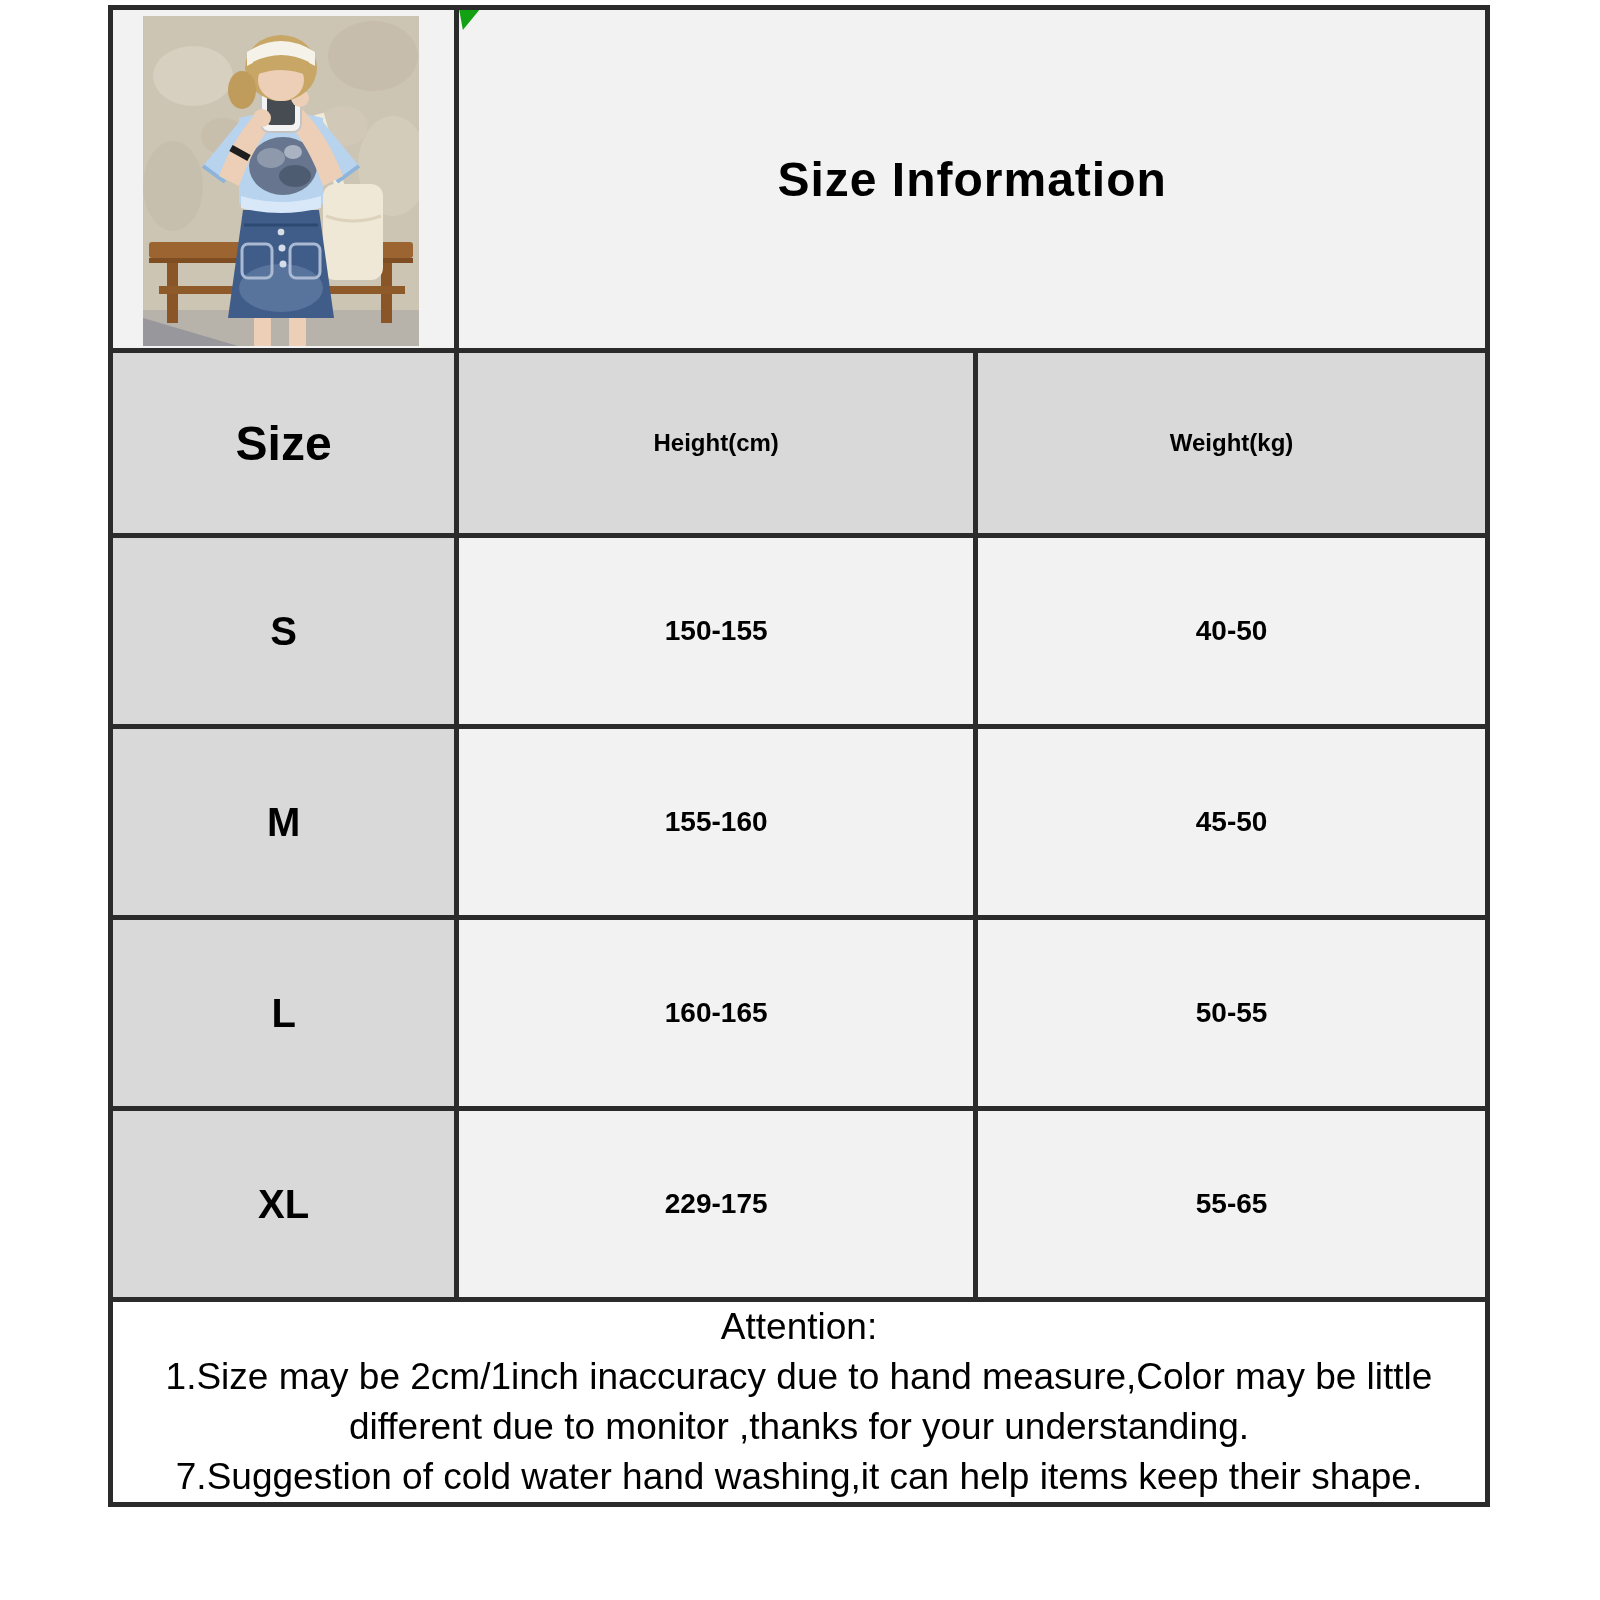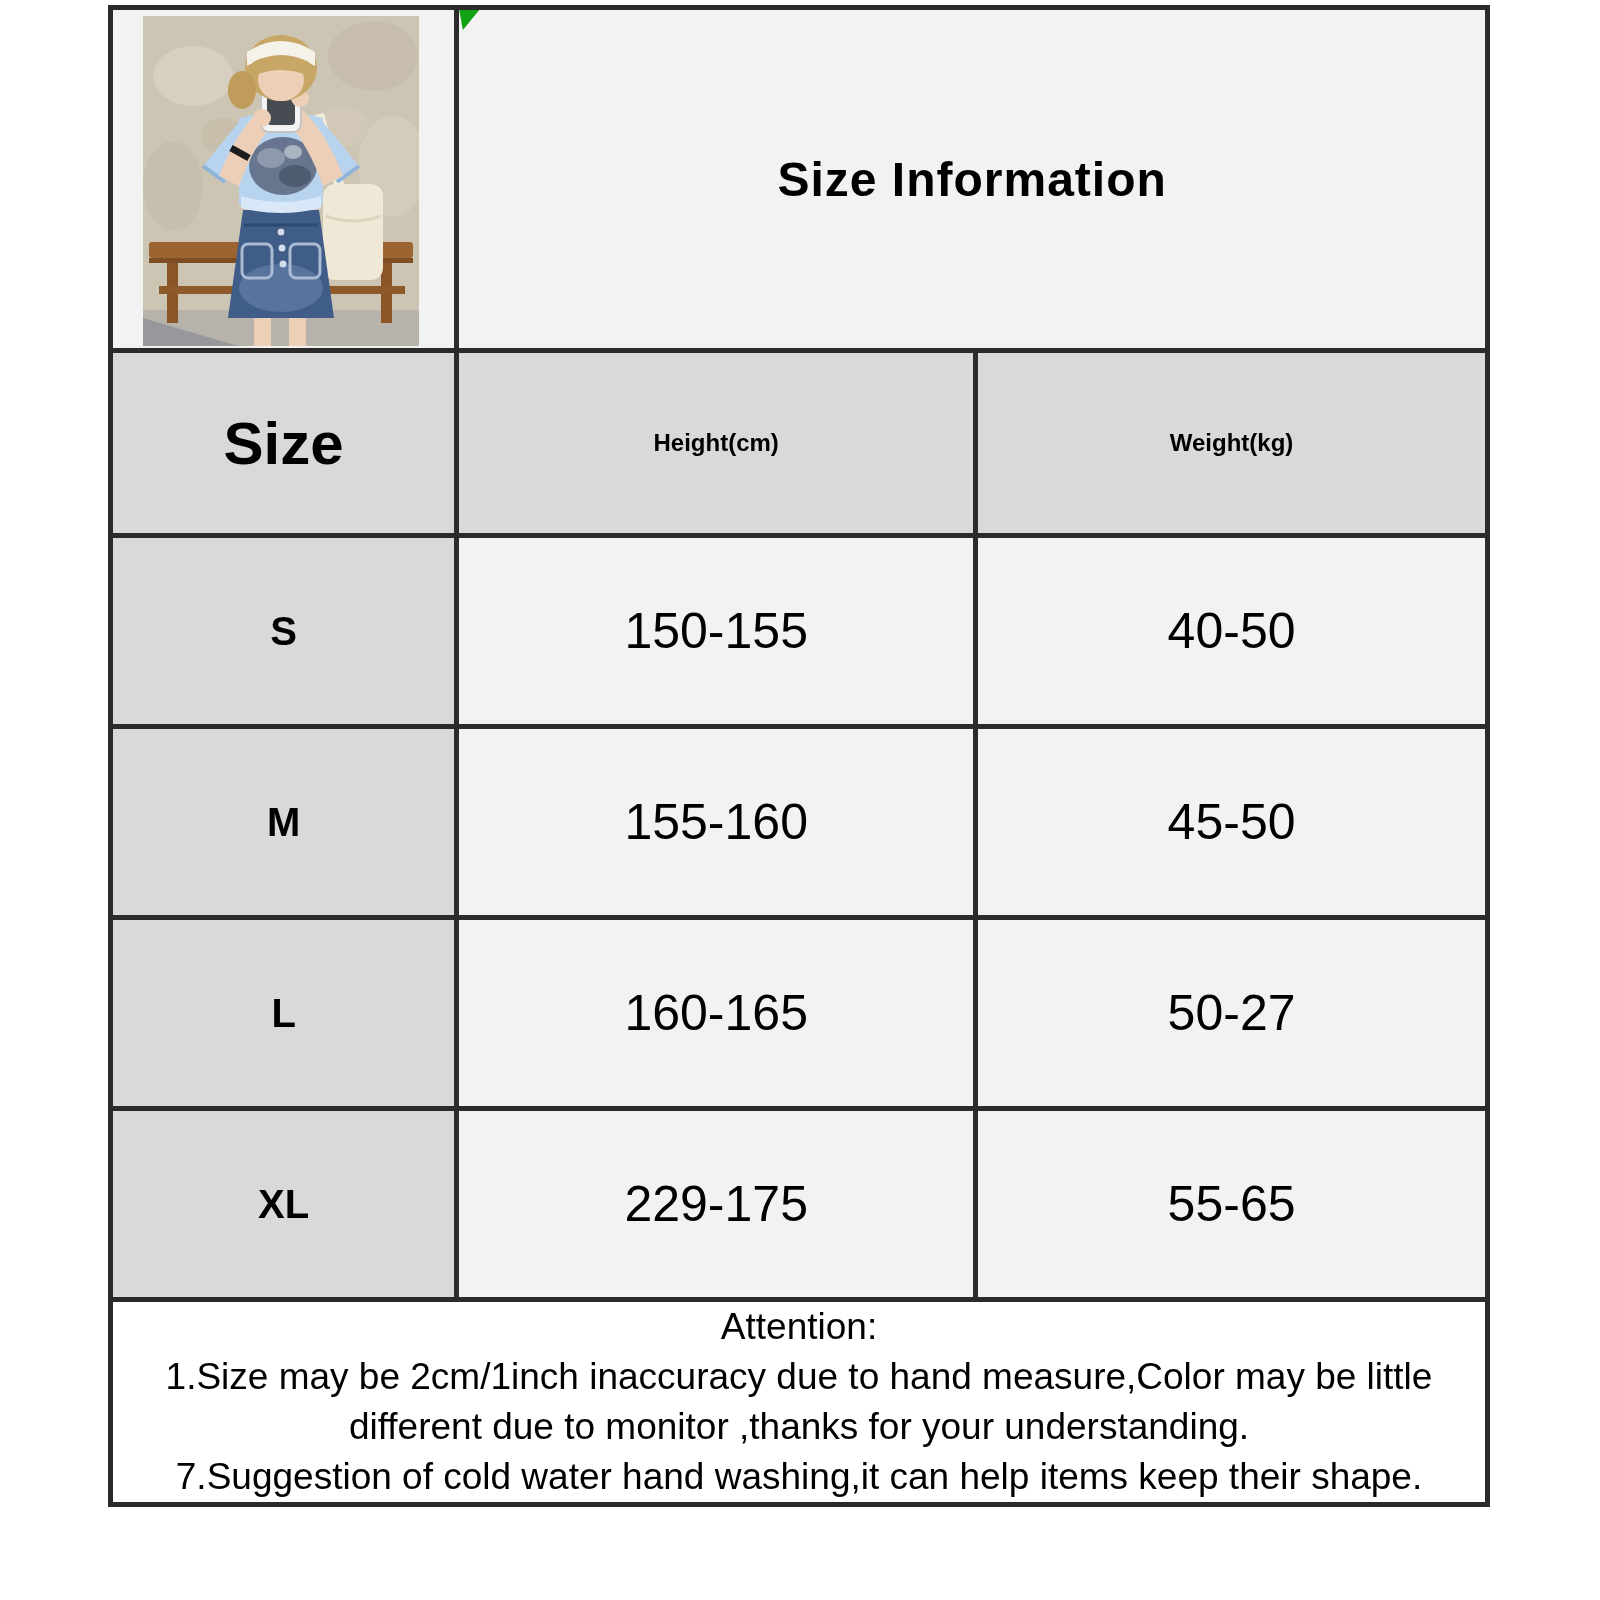--- a/index.html
+++ b/index.html
@@ -24,25 +24,25 @@
   .photo-cell svg{display:block;margin:4px auto 0 30px;}
 
   .title-cell{background:#f2f2f2;position:relative;}
   .title-text{font-size:48px;font-weight:700;letter-spacing:1px;}
   .corner-marker{
     position:absolute;left:0;top:0;width:20px;height:20px;
     clip-path:polygon(0 0,100% 0,18% 100%);
   }
 
   .head-cell{background:#d9d9d9;font-weight:700;}
-  .head-size{font-size:60px;}
+  .head-size{font-size:48px;}
   .head-col{font-size:24px;}
 
   .label-cell{background:#d9d9d9;font-weight:700;font-size:40px;}
-  .value-cell{background:#f2f2f2;font-weight:400;font-size:50px;}
+  .value-cell{background:#f2f2f2;font-weight:700;font-size:28px;}
 
   .attention-cell{
     background:#ffffff;text-align:left;vertical-align:top;
     font-size:37px;line-height:50px;font-weight:400;
     padding:8px 14px 0 10px;
   }
   .attention-cell div{white-space:nowrap;}
 </style>
 </head>
 <body>
@@ -141,21 +141,21 @@
     <td class="value-cell">40-50</td>
   </tr>
   <tr class="row-data">
     <td class="label-cell">M</td>
     <td class="value-cell">155-160</td>
     <td class="value-cell">45-50</td>
   </tr>
   <tr class="row-data">
     <td class="label-cell">L</td>
     <td class="value-cell">160-165</td>
-    <td class="value-cell">50-27</td>
+    <td class="value-cell">50-55</td>
   </tr>
   <tr class="row-data">
     <td class="label-cell">XL</td>
     <td class="value-cell">229-175</td>
     <td class="value-cell">55-65</td>
   </tr>
 
   <tr>
     <td class="attention-cell" colspan="3">
       <div>Attention:</div>

